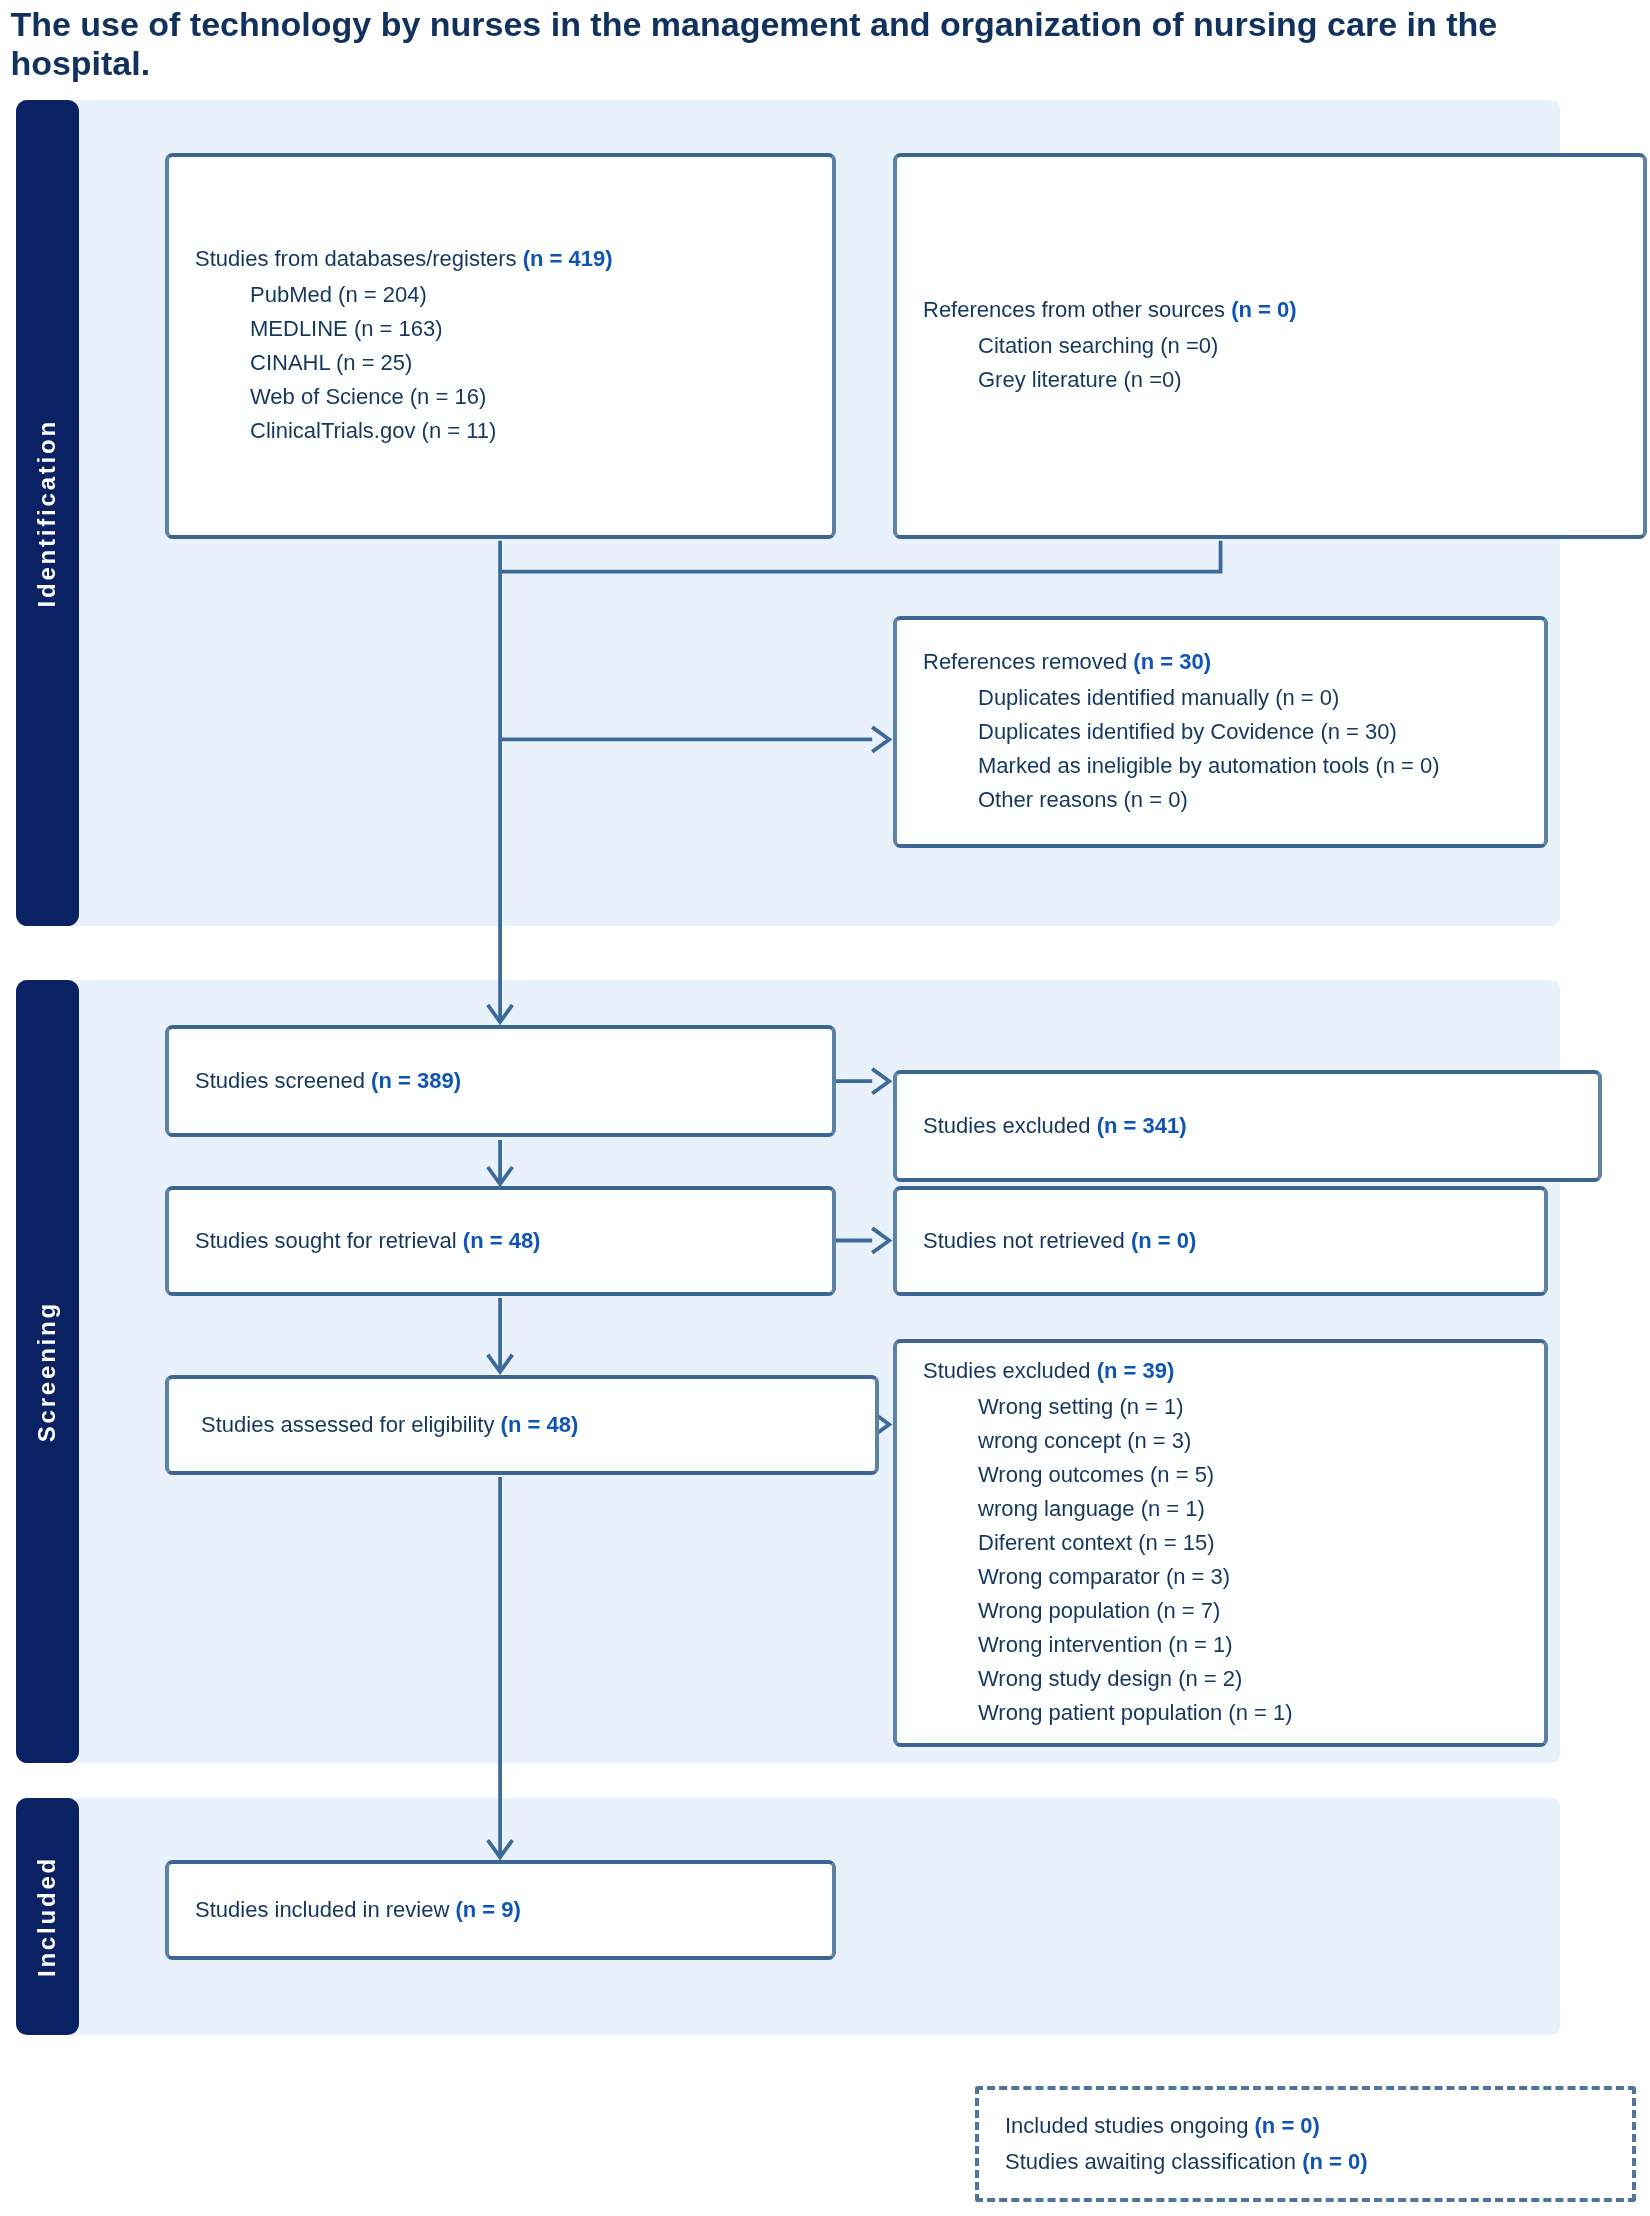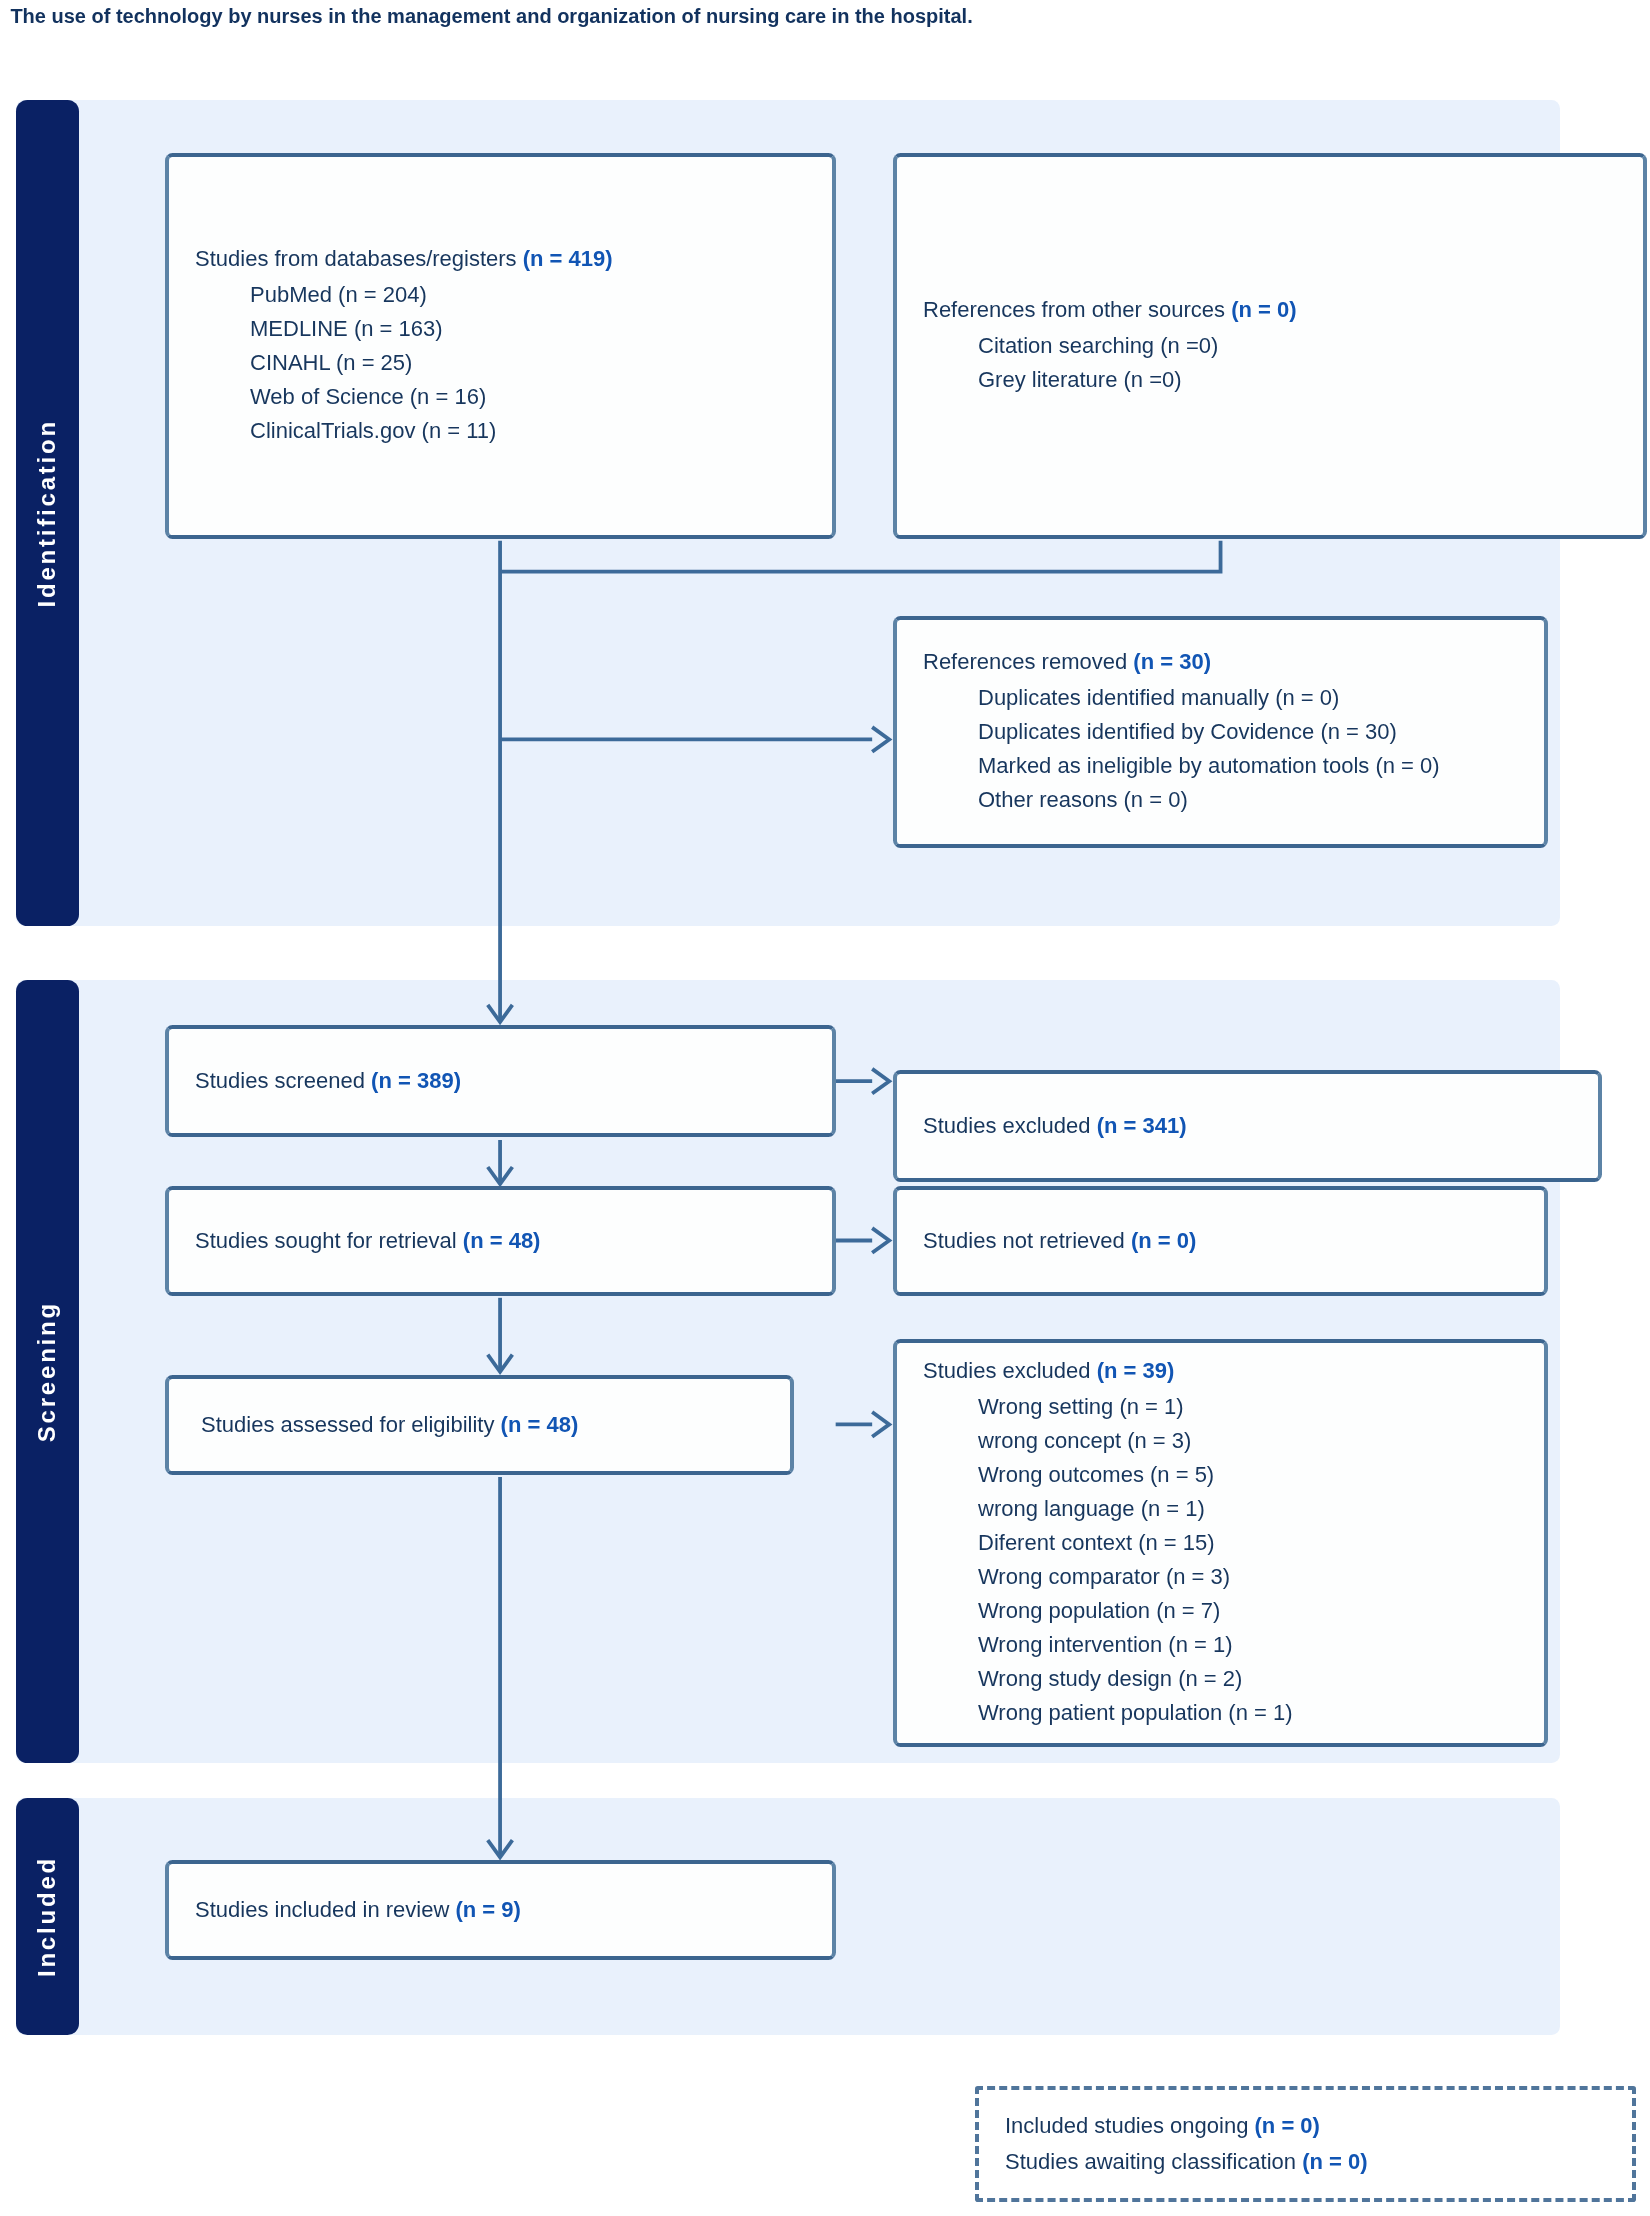--- a/index.html
+++ b/index.html
@@ -1,19 +1,19 @@
 <!DOCTYPE html>
 <html style="font-size:7.6px"><head>
 <meta charset="utf-8">
 <style>
   html,body{margin:0;padding:0;background:#ffffff;}
   .canvas{position:relative;width:1650px;height:2216px;background:#ffffff;
           font-family:"Liberation Sans", sans-serif;overflow:hidden;}
   .title{position:absolute;left:10.4px;top:4.7px;width:1602px;margin:0;
-         font-size:20px;font-weight:bold;color:#12325e;letter-spacing:0px;}
+         font-size:34px;font-weight:bold;color:#12325e;letter-spacing:0px;}
   .panel{position:absolute;left:15.6px;width:1544px;background:#e9f1fc;border-radius:8.5px;}
   #panel-identification{top:100px;height:826px;}
   #panel-screening{top:980px;height:783px;}
   #panel-included{top:1798px;height:237px;}
   .side{position:absolute;left:15.6px;width:63px;background:#0a2164;border-radius:11.4px;
         display:flex;align-items:center;justify-content:center;}
   #side-identification{top:100px;height:826px;}
   #side-screening{top:980px;height:783px;}
   #side-included{top:1798px;height:237px;}
   .side span{writing-mode:vertical-rl;transform:rotate(180deg);
@@ -27,21 +27,21 @@
   .count{font-weight:bold;color:#1155b4;}
   ul.items{list-style:none;margin:4.7px 0 0 0;padding:0 0 0 55px;}
   ul.items li{line-height:34px;}
   #box-databases{left:165px;top:153px;width:671px;height:386px;}
   #box-other-sources{left:893px;top:153px;width:754px;height:386px;}
   #box-references-removed{left:893px;top:616px;width:655px;height:232px;justify-content:center;}
   #box-screened{left:165px;top:1025px;width:671px;height:112px;}
   #box-excluded-screening{left:893px;top:1070px;width:709px;height:112px;}
   #box-sought{left:165px;top:1186px;width:671px;height:110px;}
   #box-not-retrieved{left:893px;top:1186px;width:655px;height:110px;}
-  #box-assessed{left:165px;top:1375px;width:629px;height:100px;padding-left:32px;}
+  #box-assessed{left:165px;top:1375px;width:714px;height:100px;padding-left:32px;}
   #box-excluded-eligibility{left:893px;top:1339px;width:655px;height:408px;padding-top:9.5px;padding-bottom:9.5px;}
   #box-included-review{left:165px;top:1860px;width:671px;height:100px;}
   #box-ongoing{left:975px;top:2086px;width:661px;height:116px;
        border:4.3px dashed #50759b;border-radius:2.8px;background:#ffffff;}
   #box-ongoing .heading{line-height:36px;}
 </style>
 </head>
 <body>
 
 <div class="canvas">

